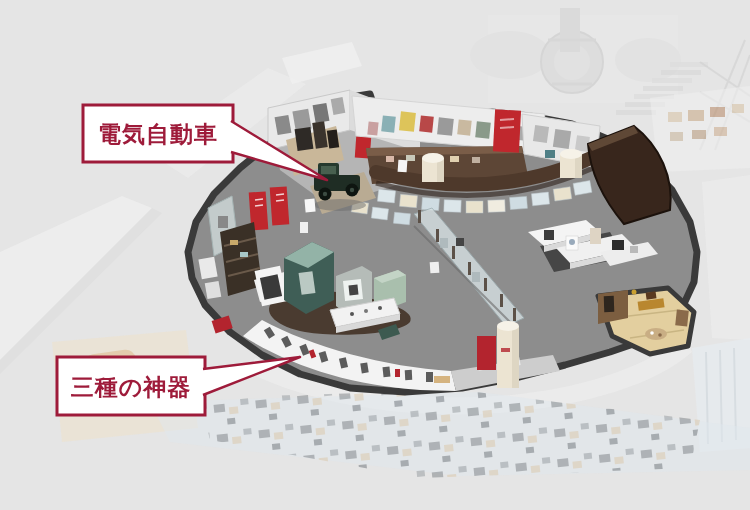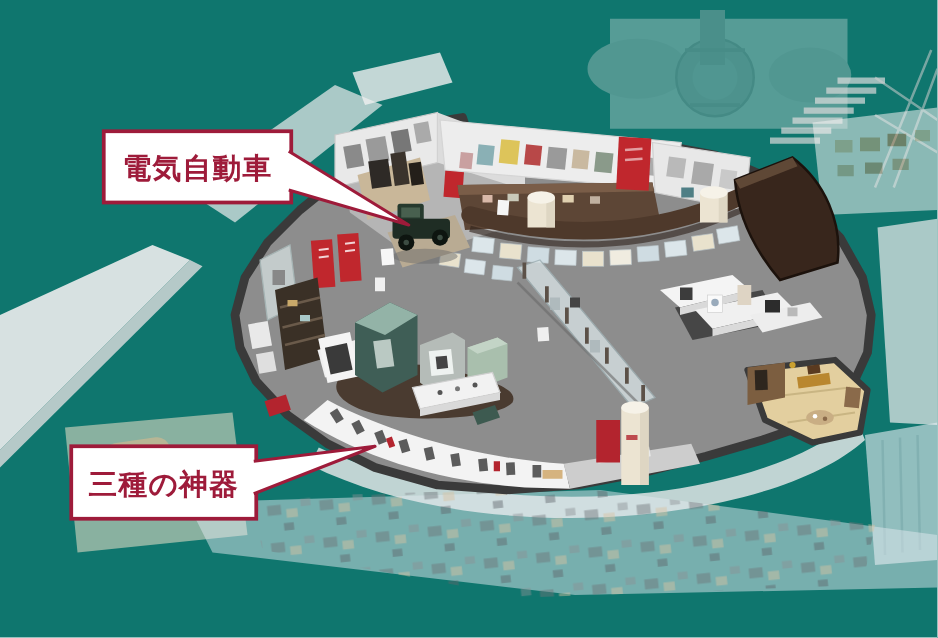--- a/index.html
+++ b/index.html
@@ -1,16 +1,16 @@
 <!DOCTYPE html>
 <html><head>
 <meta charset="utf-8">
 <style>
   html,body{margin:0;padding:0;background:#ffffff;}
-  .stage{position:relative;width:750px;height:510px;background:#0f766e;overflow:hidden;
+  .stage{position:relative;width:750px;height:510px;background:#e5e5e5;overflow:hidden;
          font-family:"Liberation Sans","DejaVu Sans",sans-serif;}
   svg{display:block}
   .callout-text{font-family:"Liberation Sans","DejaVu Sans",sans-serif;font-weight:bold;font-size:23px;letter-spacing:1px;}
 </style>
 </head>
 <body>
 
 <div class="stage">
 <svg width="750" height="510" viewBox="0 0 750 510">
   <defs>

